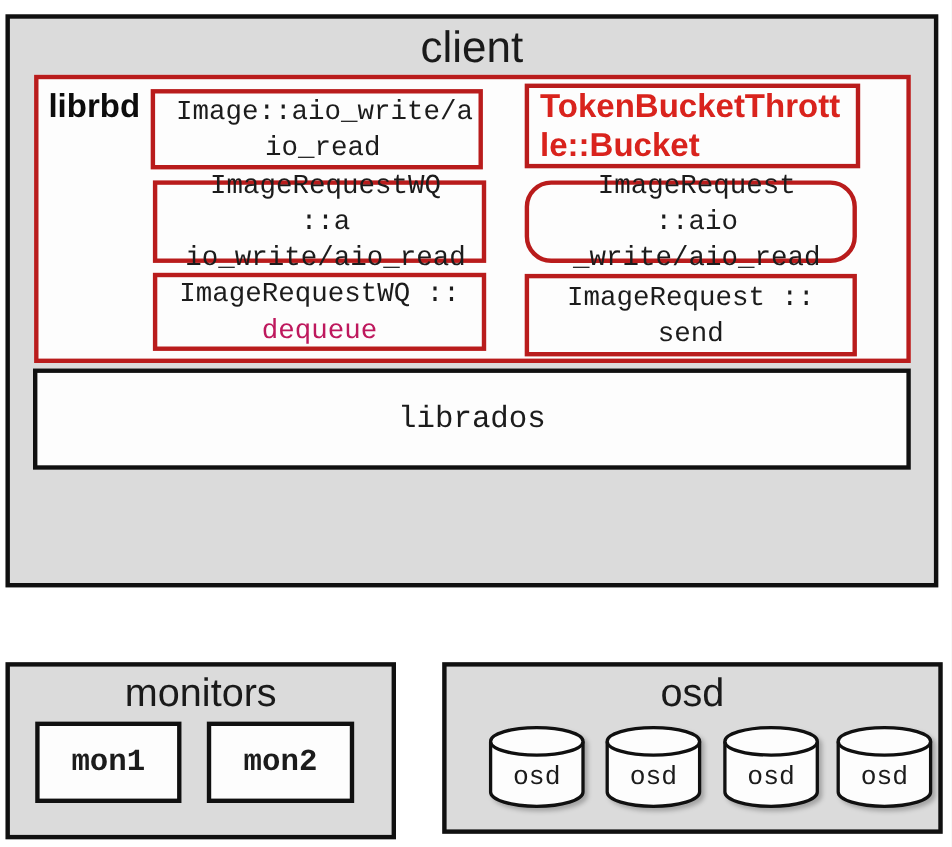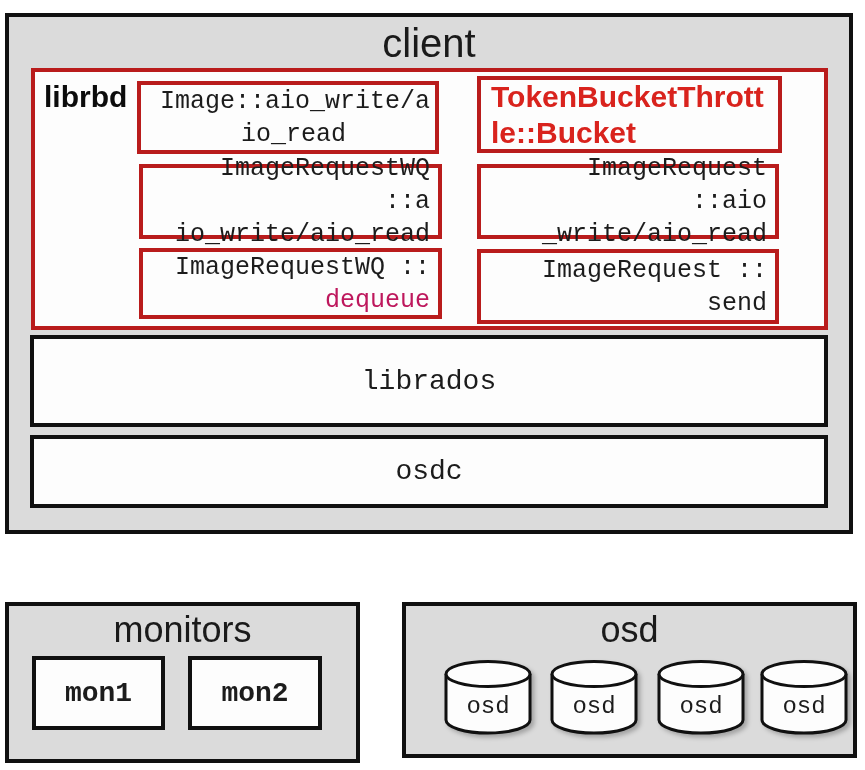--- a/index.html
+++ b/index.html
@@ -24,21 +24,21 @@
     position:absolute;left:9px;top:8px;font-weight:bold;font-size:30px;
     font-family:"Liberation Sans",sans-serif;color:#0c0c0c;
   }
   .codebox{
     display:flex;flex-direction:column;justify-content:center;
     padding:2px 8px;font-family:"Liberation Mono",monospace;
     font-size:25px;line-height:33px;color:#1c1c1c;
   }
   .pre{white-space:pre-line;padding-left:19px;}
   .center{text-align:center;}
-  .left{text-align:right;}
+  .left{text-align:center;}
   .redbox{
     font-family:"Liberation Sans",sans-serif;font-weight:600;
     font-size:30px;line-height:36px;text-align:left;padding:2px 10px;
   }
   .gray-line{color:#be185d;}
   .bigbox{
     position:absolute;background:#fdfdfd;border:4px solid #101010;box-sizing:border-box;
     display:flex;align-items:center;justify-content:center;
     font-family:"Liberation Mono",monospace;font-size:28px;color:#1c1c1c;
   }
@@ -67,41 +67,38 @@
 
       <div class="whitebox codebox center pre" style="left:102px;top:9px;width:302px;height:73px;">Image::aio_write/a
 io_read</div>
 
       <div class="whitebox codebox redbox pre" style="left:442px;top:4px;width:305px;height:77px;color:#d9231d;">TokenBucketThrott
 le::Bucket</div>
 
       <div class="whitebox codebox left pre" style="left:104px;top:92px;width:303px;height:75px;">ImageRequestWQ ::a
 io_write/aio_read</div>
 
-      <div class="whitebox codebox left pre" style="left:442px;top:92px;width:302px;height:75px;">ImageRequest ::aio
+      <div class="whitebox codebox left pre" style="left:442px;top:92px;width:302px;height:75px;border-radius:24px;">ImageRequest ::aio
 _write/aio_read</div>
 
       <div class="whitebox codebox left" style="left:104px;top:176px;width:303px;height:71px;">
         <span>ImageRequestWQ ::</span>
         <span class="gray-line">dequeue</span>
       </div>
 
       <div class="whitebox codebox left" style="left:442px;top:177px;width:302px;height:75px;">
         <span>ImageRequest ::</span>
         <span>send</span>
       </div>
     </div>
 
     <div class="bigbox" style="left:21px;top:318px;width:798px;height:92px;">
       <span>librados</span>
     </div>
 
-    <div class="bigbox" style="left:21px;top:418px;width:798px;height:73px;">
-      <span>osdc</span>
-    </div>
   </div>
 
   <div class="panel" style="left:5px;top:602px;width:355px;height:161px;">
     <div class="panel-title sub-title">monitors</div>
 
     <div class="monbox" style="left:23px;top:50px;width:133px;height:74px;">
       <span>mon1</span>
     </div>
     <div class="monbox" style="left:179px;top:50px;width:134px;height:74px;">
       <span>mon2</span>

